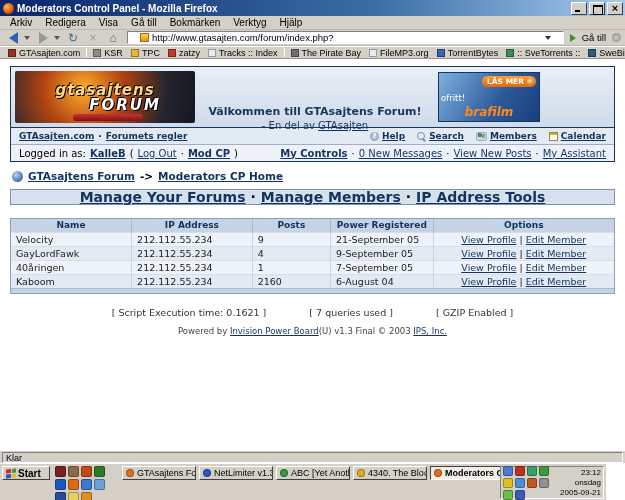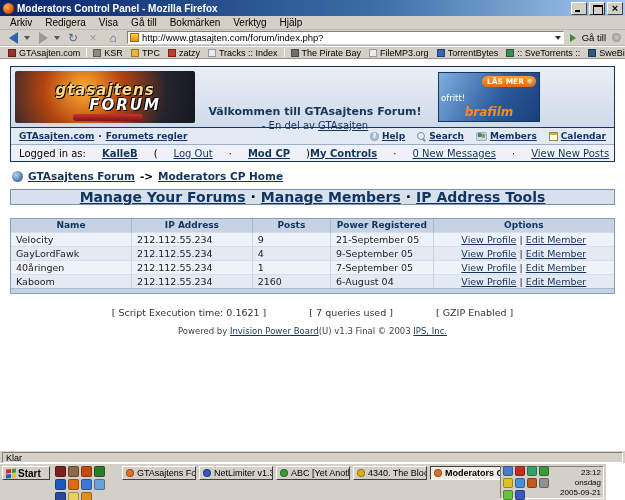--- a/index.html
+++ b/index.html
@@ -25,21 +25,21 @@
 
   .navbar { position:absolute; top:30px; left:0; width:625px; height:16px; background:#d4d0c8;
     display:flex; align-items:center; padding:0 4px; border-bottom:1px solid #bdb9b1; }
   .navbtn { width:18px; height:14px; display:flex; align-items:center; justify-content:center; margin-right:2px; flex:0 0 auto; }
   .tri-left { width:0; height:0; border:6px solid transparent; border-right:9px solid #2a62b5; border-left:none; }
   .tri-right { width:0; height:0; border:6px solid transparent; border-left:9px solid #9a9a94; border-right:none; }
   .glyphbtn { font-size:12px; line-height:12px; color:#4a6a8a; }
   .glyphbtn.dim { color:#9a9a94; }
   .drop { width:0; height:0; border:3px solid transparent; border-top:4px solid #555; margin:3px 4px 0 0; }
   .urlbox { flex:1 1 auto; height:13px; background:#fff; border:1px solid; border-color:#808080 #fff #fff #808080;
-    display:flex; align-items:center; padding:0 2px; margin:0 3px; }
+    display:flex; align-items:center; padding:0 12px; margin:0 3px; }
   .urlfav { width:9px; height:9px; background:linear-gradient(#ffd24a,#e09020); border:1px solid #a86a10; margin-right:3px; flex:0 0 auto; }
   .urlbox input { border:none; outline:none; flex:1 1 auto; font-size:9.5px; font-family:"Liberation Sans",sans-serif; color:#000; background:transparent; }
   .url-drop { width:0; height:0; border:3px solid transparent; border-top:4px solid #333; margin-top:4px; }
   .gobtn { display:flex; align-items:center; gap:2px; font-size:9.5px; padding:0 3px; flex:0 0 auto; }
   .go-arrow { width:0; height:0; border:4px solid transparent; border-left:6px solid #3a8a3a; }
   .throbber { width:9px; height:9px; border-radius:50%; background:radial-gradient(#cfccc4,#8a8780); margin-left:3px; flex:0 0 auto; }
 
   .bookmarksbar { position:absolute; top:47px; left:0; width:625px; height:12px; background:#d4d0c8;
     display:flex; align-items:center; padding:0 4px; border-bottom:1px solid #9a968e; white-space:nowrap; overflow:hidden; }
   .bm { display:flex; align-items:center; font-size:9px; color:#000; padding:0 4px; flex:0 0 auto; }
@@ -84,21 +84,21 @@
   .search-glass::before { content:""; position:absolute; left:0; top:0; width:6px; height:6px; border:1.5px solid #7a93ad; border-radius:50%; }
   .search-glass::after { content:""; position:absolute; right:0; bottom:0; width:4px; height:1.5px; background:#7a93ad; transform:rotate(45deg); }
   .members-ic { width:11px; height:9px;
     background:radial-gradient(circle at 30% 28%, #4a8a4a 2px, transparent 2.3px),
                radial-gradient(circle at 70% 38%, #8aa06a 2px, transparent 2.3px),
                linear-gradient(#cdd8e4,#cdd8e4); border-radius:2px; border:1px solid #9ab0c8; }
   .cal-ic { width:9px; height:9px; background:#fff; border:1px solid #9a8a40; position:relative; }
   .cal-ic::before { content:""; position:absolute; left:0; right:0; top:0; height:2.5px; background:#d8b020; }
   .loginstrip { display:flex; justify-content:space-between; align-items:center; height:17px;
     border-top:1px solid #9ab0c8; background:#eef2f8; padding:0 8px; font-size:10px; }
-  .loginstrip .l, .loginstrip .r { display:flex; gap:16px; align-items:center; white-space:nowrap; }
+  .loginstrip .l, .loginstrip .r { display:flex; gap:4px; align-items:center; white-space:nowrap; }
   .loginstrip b { font-weight:bold; }
 
   .breadcrumb { display:flex; align-items:center; gap:5px; margin:8px 0 7px 2px; font-size:10.5px; font-weight:bold; }
   .crumb-dot { width:11px; height:11px; border-radius:50%; background:radial-gradient(circle at 35% 35%, #bcd2ea, #4a7ab5 65%, #2a5a95); }
 
   .managebar { border:1px solid #7a92ad; background:#d7e1ee; height:16px; display:flex; justify-content:center;
     align-items:center; gap:5px; font-size:14px; font-weight:bold; }
 
   .results { border:1px solid #87a0bd; margin-top:13px; }
   .tbl-title { height:16px; background:linear-gradient(#85a6d2,#5379ae); color:#fff; font-weight:bold;

